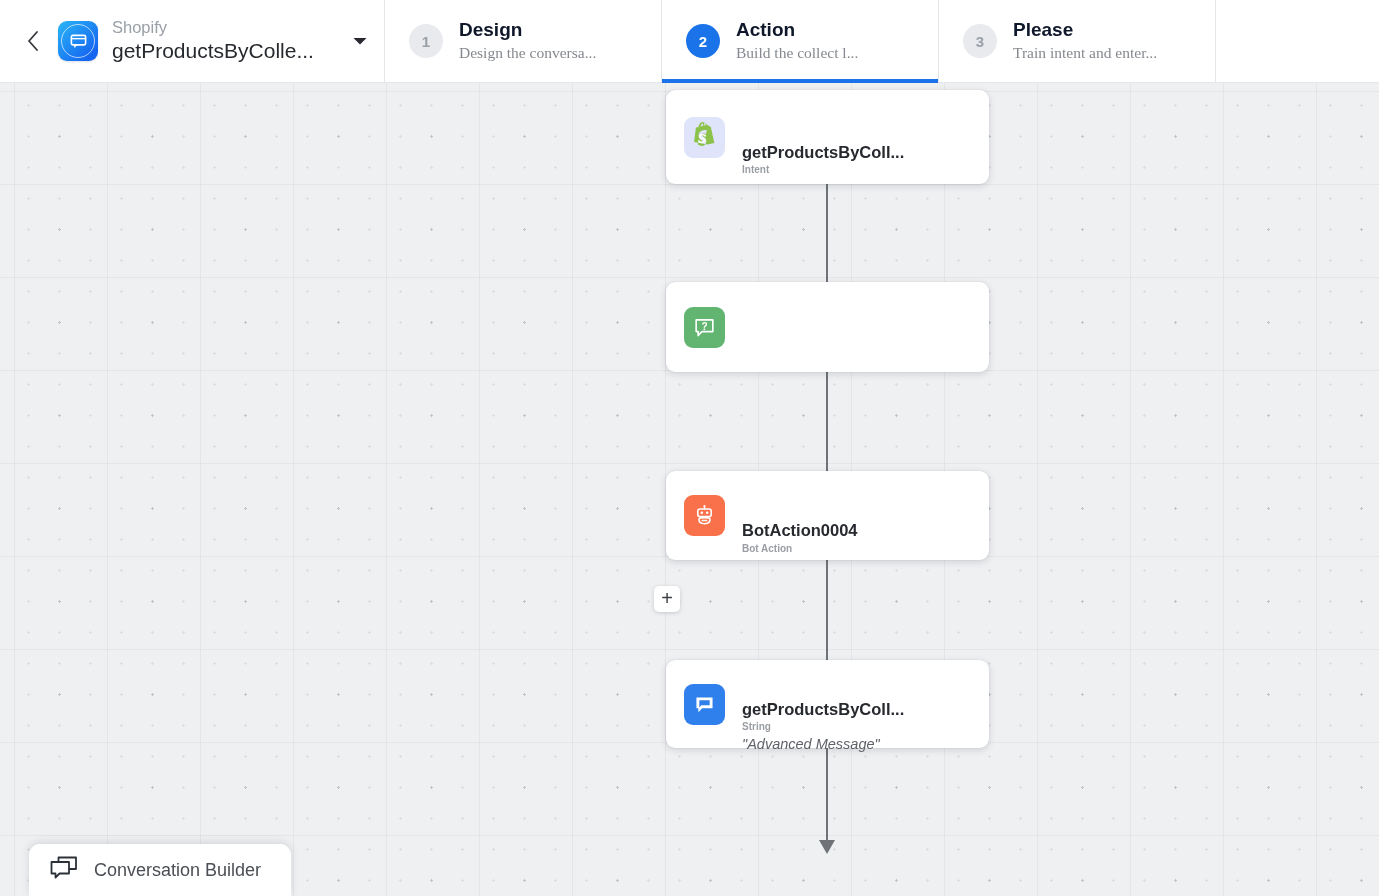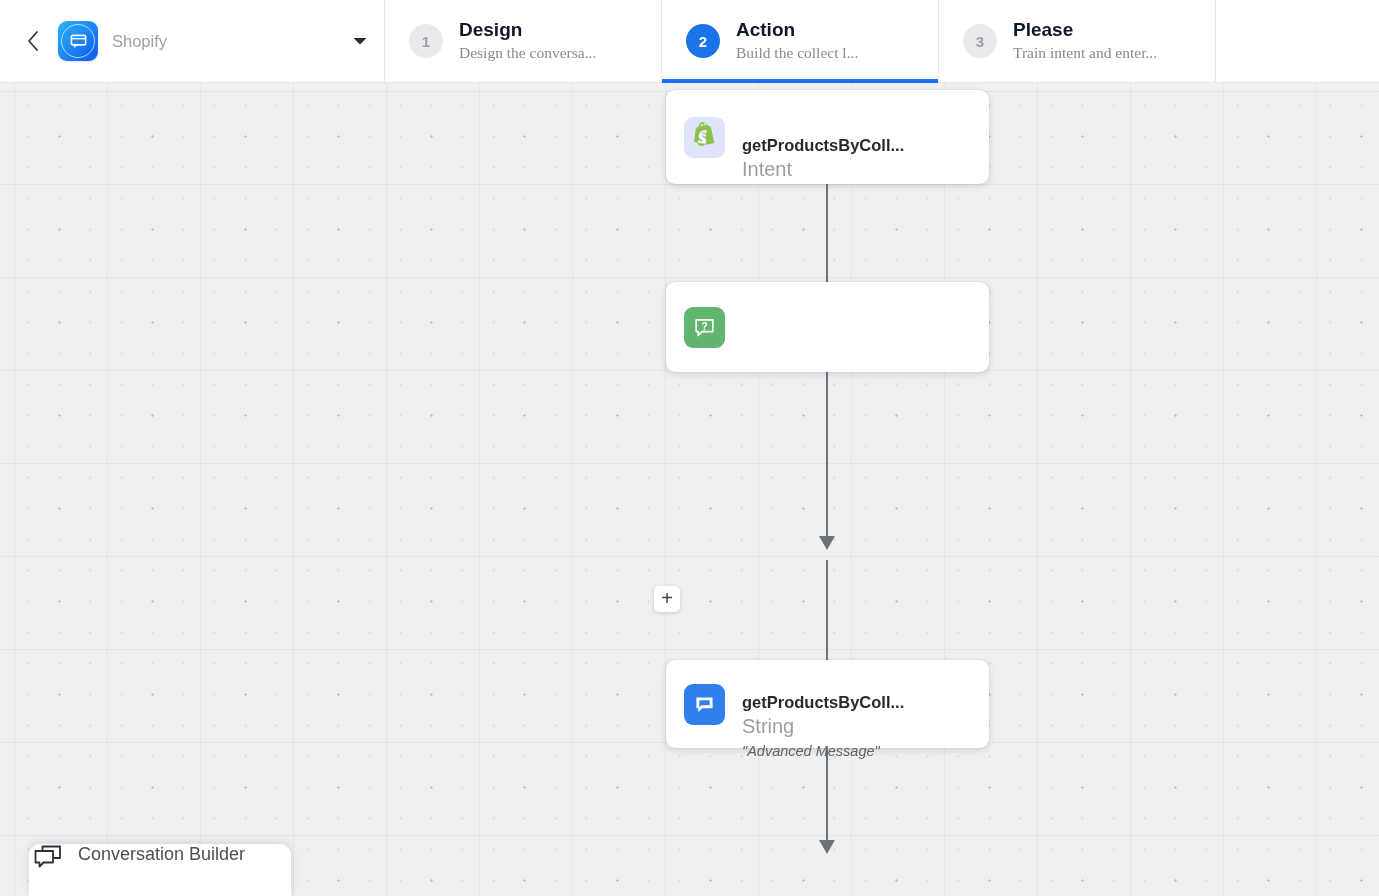--- a/index.html
+++ b/index.html
@@ -219,24 +219,25 @@
   .node-body { min-width: 0; flex: 1; margin-top: 45px; }
   .node-title {
     font-size: 16.5px;
     font-weight: bold;
     color: #26292e;
     line-height: 1.3;
     white-space: nowrap;
     overflow: hidden;
   }
   .node-sub {
-    font-size: 20px;
+    font-size: 10px;
     color: #9a9ea4;
     line-height: 1.38;
     white-space: nowrap;
+    font-weight: bold;
   }
   .node-quote {
     font-size: 14.5px;
     color: #5e6167;
     font-style: italic;
     line-height: 1.4;
     white-space: nowrap;
     overflow: hidden;
   }
 
@@ -265,21 +266,22 @@
   .bottom-bar {
     position: absolute;
     left: 29px;
     bottom: 0;
     width: 262px;
     height: 52px;
     background: #ffffff;
     border-radius: 11px 11px 0 0;
     box-shadow: 0 -2px 9px rgba(40,45,55,.13);
     display: flex;
-    padding-left: 4px;
+    align-items: center;
+    padding-left: 20px;
     cursor: pointer;
     z-index: 15;
   }
   .bottom-bar .label {
     margin-left: 15px;
     font-size: 18px;
     color: #4b4f55;
     white-space: nowrap;
   }
 </style>
@@ -303,20 +305,21 @@
         <svg width="19" height="19" viewBox="0 0 20 20">
           <rect x="2.5" y="3.5" width="15" height="10" rx="1.6" fill="none" stroke="#fff" stroke-width="1.7"></rect>
           <line x1="2.5" y1="7" x2="17.5" y2="7" stroke="#fff" stroke-width="1.5"></line>
           <path d="M5.5 13.5 L5.5 17 L9 13.5 Z" fill="#fff"></path>
         </svg>
       </div>
     </div>
 
     <div class="bot-meta">
       <div class="bot-brand">Shopify</div>
+      <div class="bot-name">getProductsByColle...</div>
     </div>
 
     <div class="caret">
       <svg width="16" height="10" viewBox="0 0 16 10">
         <path d="M1.5 2 L8 8.5 L14.5 2 Z" fill="#26292e"></path>
       </svg>
     </div>
   </div>
 
   <div class="steps">
@@ -393,20 +396,38 @@
         <svg width="23" height="23" viewBox="0 0 24 24">
           <path d="M3.3 4 H20.7 V16.3 H9.3 L5.4 20.4 V16.3 H3.3 Z" fill="none" stroke="#ffffff" stroke-width="1.7" stroke-linejoin="round"></path>
           <text x="12" y="14.4" font-family="'Liberation Sans',sans-serif" font-size="10.5" font-weight="bold" fill="#ffffff" text-anchor="middle">?</text>
         </svg>
       </div>
     </div>
 
     <div class="add-btn" style="top:503px;">
       <span>+</span>
     </div>
+    <div class="node" style="top:388px; height:89px;">
+      <div class="node-icon action">
+        <svg width="23" height="23" viewBox="0 0 24 24">
+          <line x1="12" y1="2.4" x2="12" y2="5" stroke="#fff" stroke-width="1.5" stroke-linecap="round"></line>
+          <circle cx="12" cy="2.1" r="1.1" fill="#fff"></circle>
+          <rect x="5" y="5.2" width="14" height="8" rx="2.2" fill="none" stroke="#fff" stroke-width="1.7"></rect>
+          <circle cx="9.2" cy="9.2" r="1.35" fill="#fff"></circle>
+          <circle cx="14.8" cy="9.2" r="1.35" fill="#fff"></circle>
+          <path d="M6.2 16 C6.2 14.6 8.4 14.2 12 14.2 C15.6 14.2 17.8 14.6 17.8 16
+                   C17.8 18.9 15.4 20.6 12 20.6 C8.6 20.6 6.2 18.9 6.2 16 Z" fill="none" stroke="#fff" stroke-width="1.6" stroke-linejoin="round"></path>
+          <line x1="9.6" y1="17.2" x2="14.4" y2="17.2" stroke="#fff" stroke-width="1.4" stroke-linecap="round"></line>
+        </svg>
+      </div>
+      <div class="node-body">
+        <div class="node-title">BotAction0004</div>
+        <div class="node-sub">Bot Action</div>
+      </div>
+    </div>
 
     <div class="node" style="top:577px; height:88px;">
       <div class="node-icon message">
         <svg width="23" height="23" viewBox="0 0 24 24">
           <path d="M3.6 4.6 H20.4 V15.9 H9.6 L5.6 20 V15.9 H3.6 Z" fill="#ffffff"></path>
           <path d="M6.6 7.6 H17.4 V12.9 H8.6 L6.6 15 Z" fill="#2f7fec"></path>
         </svg>
       </div>
       <div class="node-body">
         <div class="node-title">getProductsByColl...</div>

